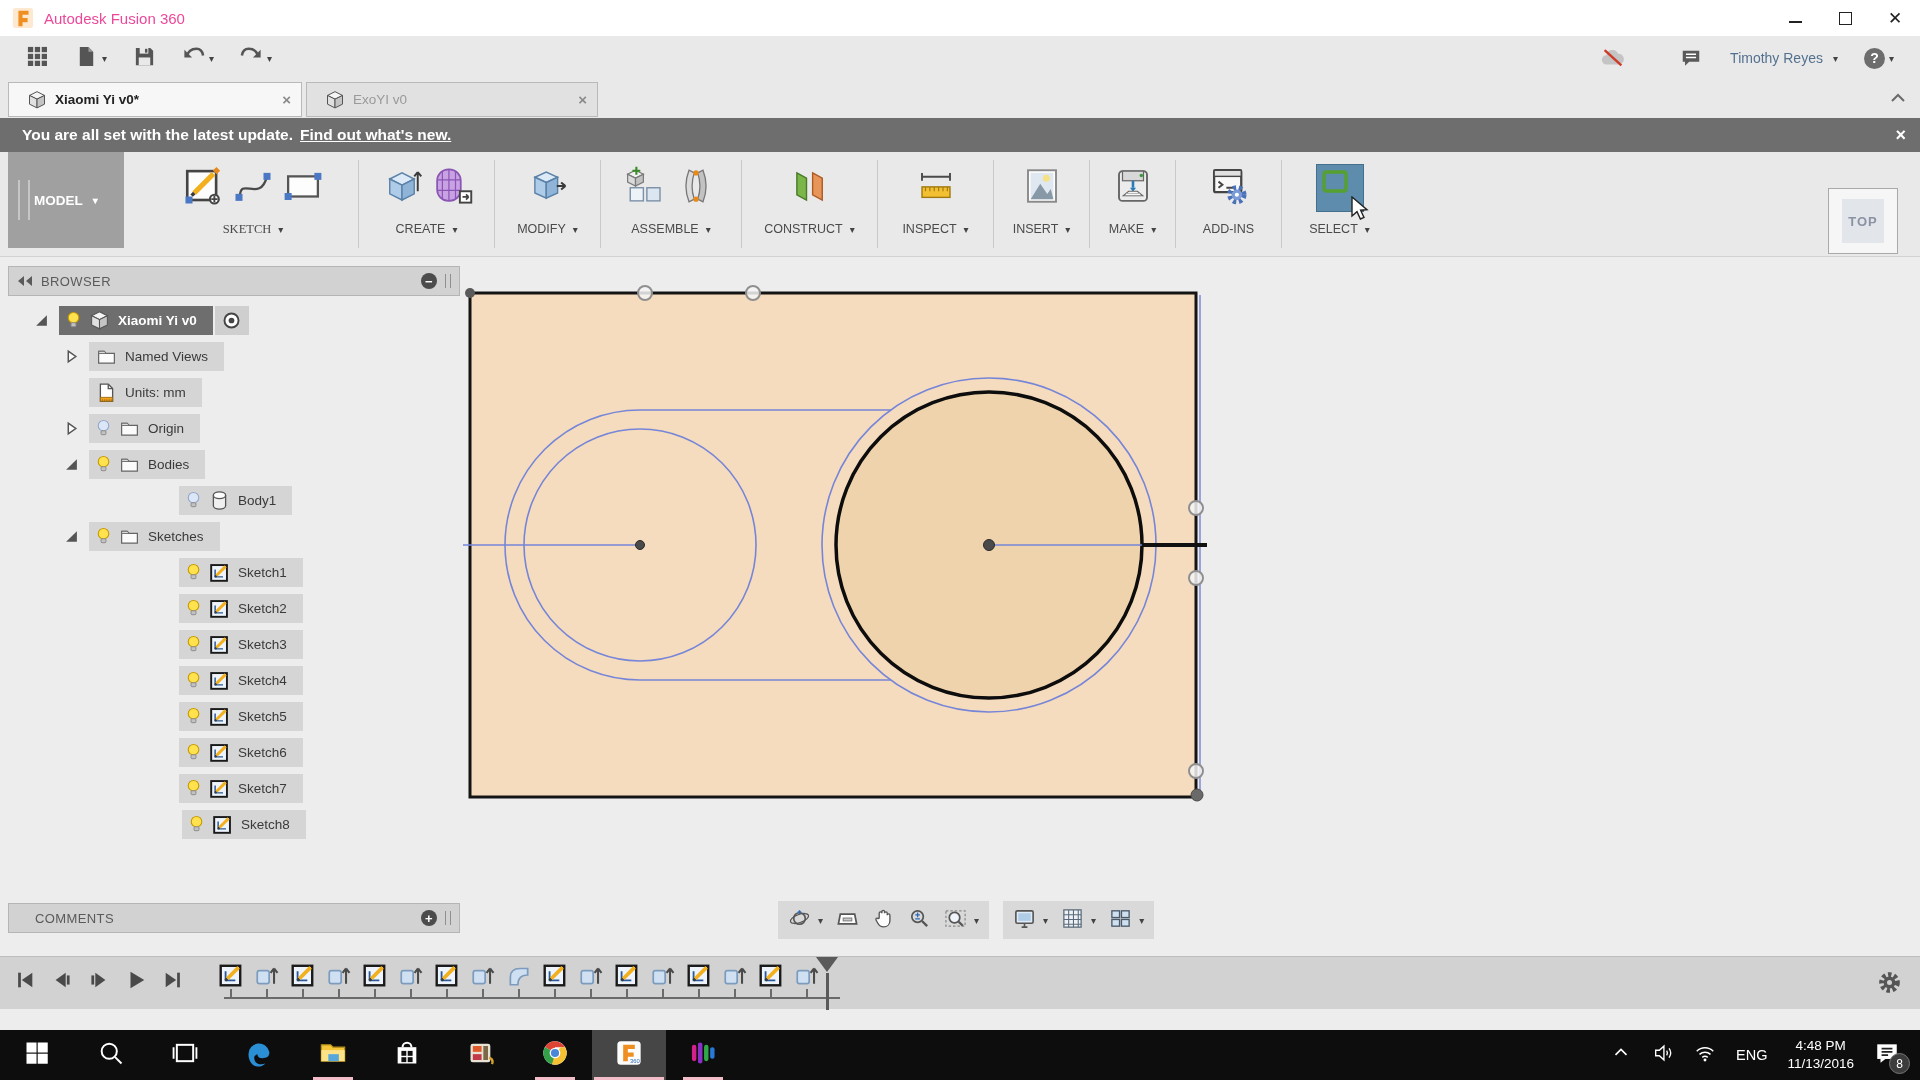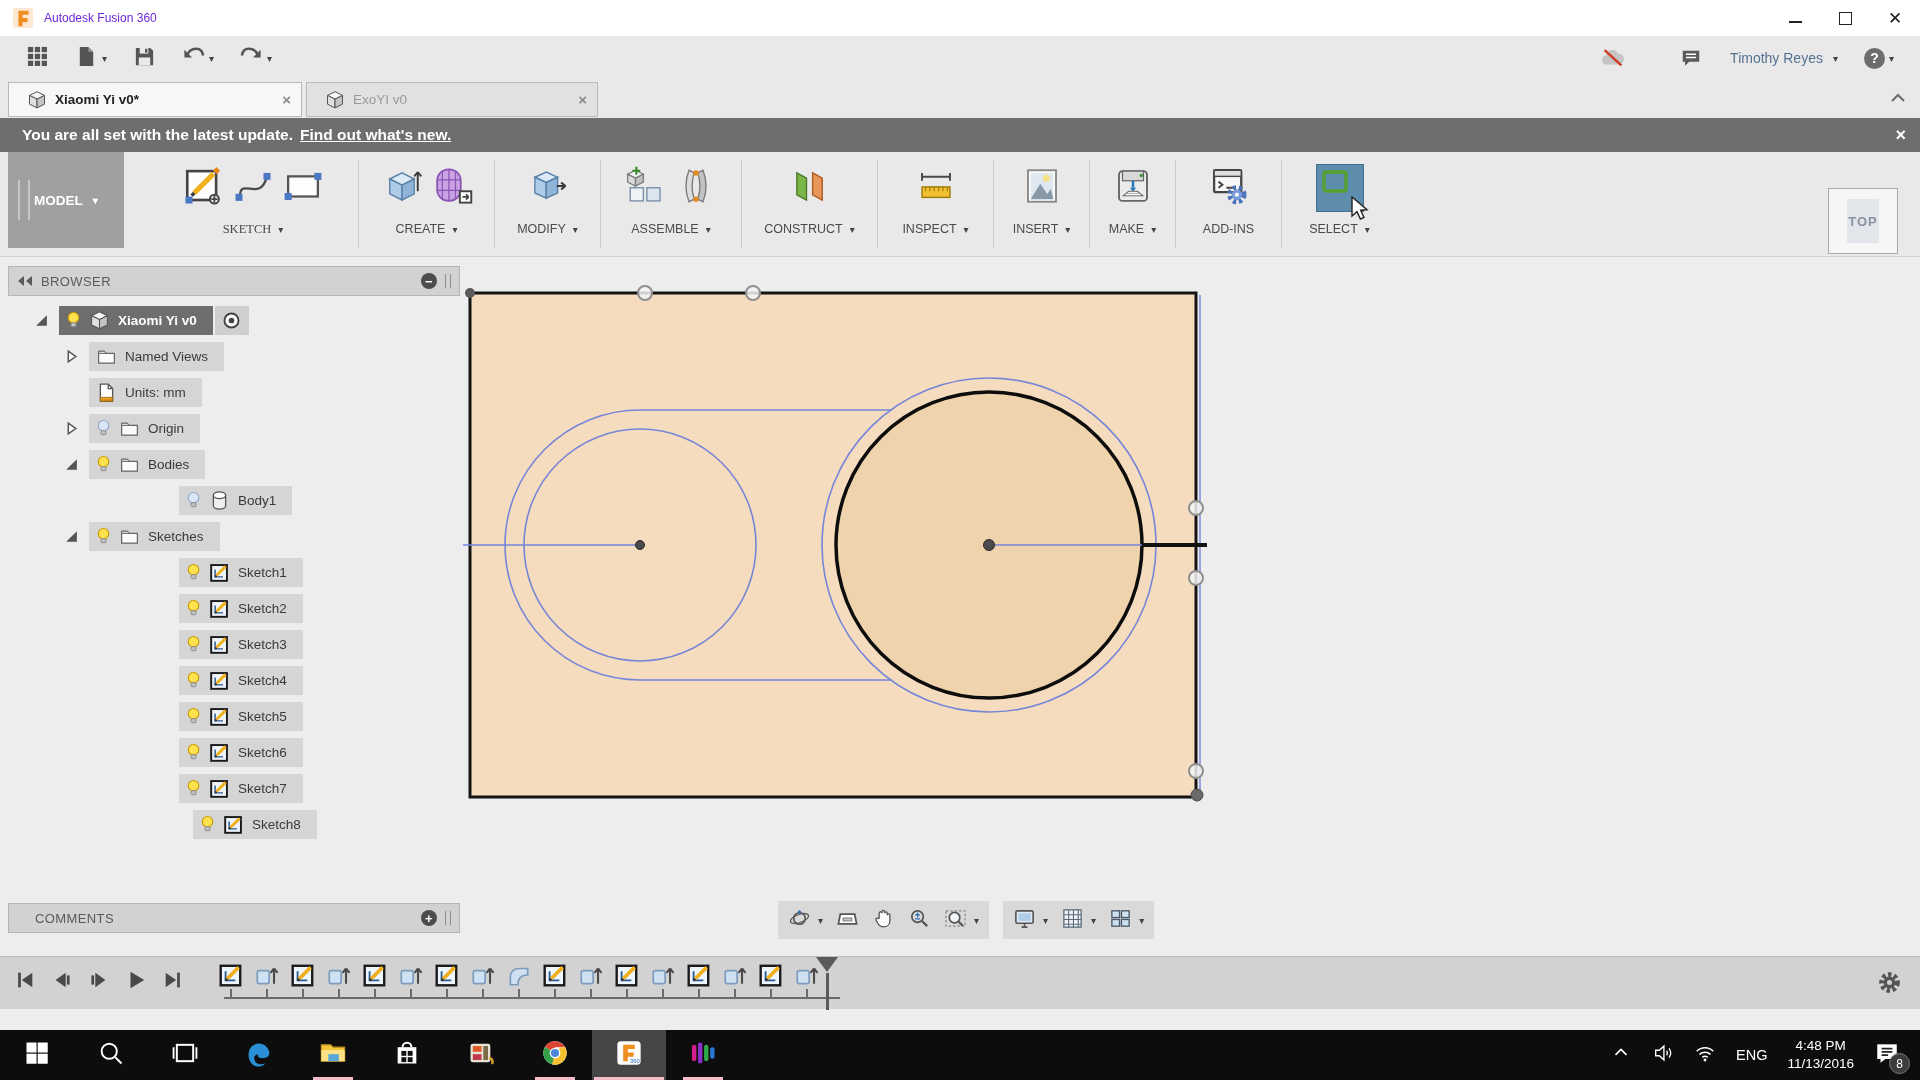--- a/index.html
+++ b/index.html
@@ -3,21 +3,21 @@
 <meta charset="utf-8">
 <style>
   html,body{margin:0;padding:0}
   body{width:1920px;height:1080px;position:relative;overflow:hidden;
        font-family:"Liberation Sans",sans-serif;background:#ededed;color:#333}
   .abs{position:absolute}
   
   .titlebar{left:0;top:0;width:1920px;height:36px;background:#fff;border-bottom:1px solid #e3e3e3;
             display:flex;align-items:center}
   .app-logo{width:22px;height:22px;margin:0 10px 0 12px}
-  .app-title{font-size:12px;color:#6d28d9}
+  .app-title{font-size:15px;color:#ec4899}
   .win-controls{margin-left:auto;display:flex;height:100%}
   .wc{width:50px;display:flex;align-items:center;justify-content:center;color:#222}
   .wc-min{width:13px;height:2px;background:#222;margin-top:8px}
   .wc-restore{width:11px;height:11px;border:1.5px solid #222;position:relative;background:#fff}
   .wc-restore::before{content:'';position:absolute;left:2px;top:-5px;width:11px;height:11px;border:1.5px solid #222;z-index:-1}
   .wc-close{font-size:17px}
   
   .qat{left:0;top:36px;width:1920px;height:44px;background:#e9e9e9;border-bottom:1px solid #cfcfcf;
        display:flex;align-items:center}
   .qat-item{display:flex;align-items:center;margin-left:26px}
@@ -53,21 +53,21 @@
   .rib-group{display:flex;flex-direction:column;align-items:center;padding-top:9px;box-sizing:border-box}
   .rib-icons{height:54px;display:flex;align-items:center;gap:8px}
   .rib-icons .ic svg{width:42px;height:42px}
   .rib-label{margin-top:7px;font-size:12.5px;color:#4a4a4a;display:flex;align-items:center;gap:3px}
   .rib-sep{width:1px;background:#c9c9c9;margin:8px 0}
   .sel-hl{background:#5d8cad;border:1px solid #44708d;padding:2px}
   .sel-hl svg{display:block}
   
   .viewcube{left:1828px;top:188px;width:68px;height:64px;background:#f6f6f6;border:1px solid #a9a9a9;
             display:flex;align-items:center;justify-content:center}
-  .vc-face{width:32px;height:44px;background:#e2e5ea;display:flex;align-items:center;justify-content:center;
+  .vc-face{width:42px;height:44px;background:#e2e5ea;display:flex;align-items:center;justify-content:center;
            color:#8a93a4;font-weight:bold;font-size:13px;letter-spacing:1px}
   
   .panel-head{height:30px;background:#d2d2d2;border:1px solid #b5b5b5;display:flex;align-items:center;
               color:#5a5a5a;font-size:13px;letter-spacing:.4px;padding:0 8px;box-sizing:border-box}
   .panel-head .spacer{flex:1}
   .circle-btn{width:16px;height:16px;border-radius:50%;background:#4c4c4c;color:#fff;display:flex;
               align-items:center;justify-content:center;font-size:13px;line-height:1;font-weight:bold}
   .grip-v{width:4px;height:14px;border-left:1.5px solid #8f8f8f;border-right:1.5px solid #8f8f8f;margin-left:8px}
   .browser{left:8px;top:266px;width:452px}
   #browser-tree{margin-top:6px}
@@ -737,21 +737,21 @@
               <path d="M7 8.5 V17 h9" fill="none" stroke="#2a5a9a" stroke-width="1.7"></path>
               <path d="M8.5 15.5 L19 5" stroke="#f2b01e" stroke-width="3.4"></path>
               <path d="M8.5 15.5 l-1.6 1.6" stroke="#3a3a3a" stroke-width="2.6"></path>
             </svg>
           </span>
           <span>Sketch7</span>
         </span>
       </div>
       <div class="b-row">
         <span style="width: 161px; flex: 0 0 auto;"></span>
-        <span class="b-pill" style="margin-left: 24px;">
+        <span class="b-pill" style="margin-left: 13px;">
           <span class="bulb">
             <svg viewBox="0 0 16 20">
               <circle cx="8" cy="7" r="5.6" fill="#ffe24d" stroke="#c89b00" stroke-width="1.2"></circle>
               <rect x="5.4" y="12.4" width="5.2" height="4.2" rx="1" fill="#c2c2c2" stroke="#8a8a8a"></rect>
             </svg>
           </span>
           <span class="ic">
             <svg viewBox="0 0 24 24">
               <rect x="2.5" y="3.5" width="18" height="18" fill="#eef4fb" stroke="#1a1a1a" stroke-width="2.2"></rect>
               <path d="M7 8.5 V17 h9" fill="none" stroke="#2a5a9a" stroke-width="1.7"></path>

